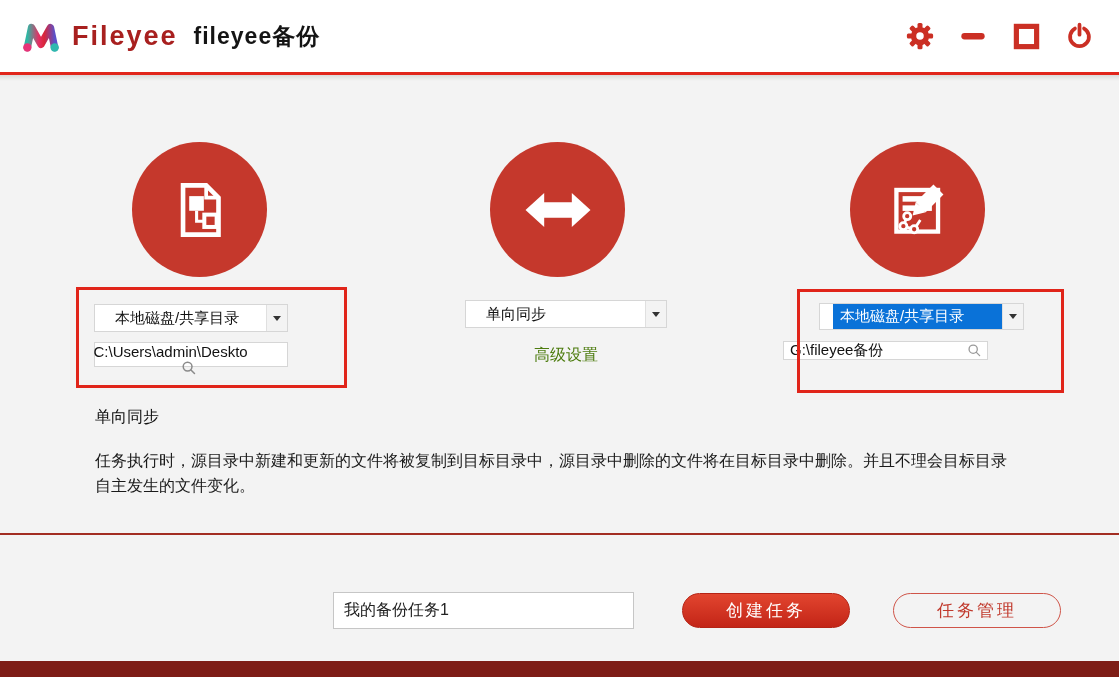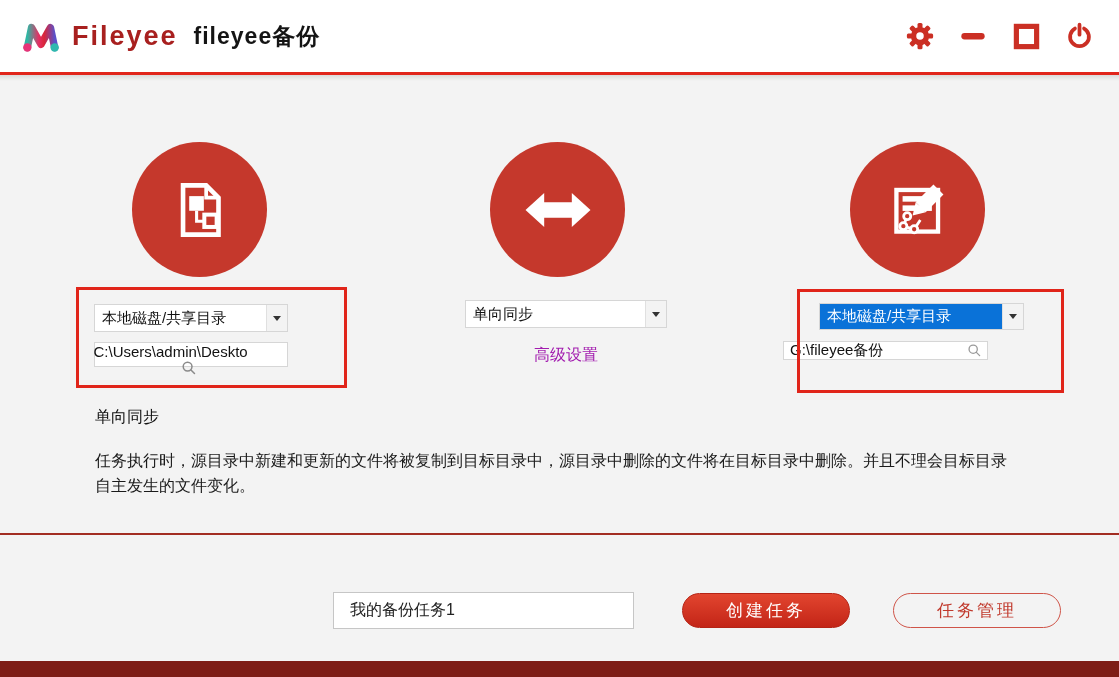--- a/index.html
+++ b/index.html
@@ -25,44 +25,44 @@
   .circle-dst { left:850px; top:142px; }
 
   
   .hl-box { position:absolute; border:3px solid #e02419; pointer-events:none; }
   .hl-src { left:76px; top:287px; width:271px; height:101px; }
   .hl-dst { left:797px; top:289px; width:267px; height:104px; }
 
   
   .combo { position:absolute; background:#ffffff; border:1px solid #d6d6d6; display:flex; align-items:stretch; cursor:pointer; }
   .combo-text { flex:1; font-size:15px; color:#111; display:flex; align-items:center; padding-left:7px;
-                white-space:nowrap; overflow:hidden; }
+                white-space:nowrap; overflow:hidden;margin-left:13px; }
   .combo-text.sel { background:#0a72d8; color:#ffffff; }
   .combo-btn { width:21px; background:#f3f3f3; border-left:1px solid #e0e0e0; display:flex;
                align-items:center; justify-content:center; cursor:pointer; }
   .tri-down { width:0; height:0; border-left:4px solid transparent; border-right:4px solid transparent;
               border-top:5px solid #333; }
 
   
   .input-wrap { position:absolute; background:#fff; border:1px solid #d6d6d6; display:flex; align-items:center; }
   .input-wrap input { flex:1; border:none; outline:none; font-size:15px; color:#111; padding:0 2px 0 6px;
                       font-family:"Liberation Sans", sans-serif; background:transparent; min-width:0; }
   .mag { flex:0 0 auto; margin-right:5px; cursor:pointer; }
 
   .adv-link { position:absolute; left:465px; top:345px; width:202px; text-align:center;
-              font-size:16px; color:#a21caf; cursor:pointer; }
+              font-size:16px; color:#4d7c0f; cursor:pointer; }
 
   .mode-label { position:absolute; left:95px; top:407px; font-size:16px; color:#111; }
   .desc { position:absolute; left:95px; top:448px; font-size:16px; color:#1a1a1a; line-height:25px; white-space:nowrap; }
 
   .separator { position:absolute; left:0; top:533px; width:1119px; height:2px; background:#a22d22; }
 
   
   .task-input { position:absolute; left:333px; top:592px; width:301px; height:37px; background:#fff;
-                border:1px solid #c6c6c6; font-size:16px; color:#222; padding:0 16px; outline:none;
+                border:1px solid #c6c6c6; font-size:16px; color:#222; padding:0 10px; outline:none;
                 font-family:"Liberation Sans", sans-serif; }
   .btn { position:absolute; top:593px; width:168px; height:35px; border-radius:18px; font-size:17px;
          letter-spacing:3px; display:flex; align-items:center; justify-content:center; cursor:pointer; }
   .btn-create { left:682px; background:linear-gradient(#e2452f,#c32517); color:#ffffff; border:1px solid #b52315; }
   .btn-manage { left:893px; background:transparent; color:#c0382b; border:1px solid #cf5448; }
 
   .bottom-bar { position:absolute; left:0; top:661px; width:1119px; height:16px; background:#7e1d16; }
 </style>
 </head>
 <body>

